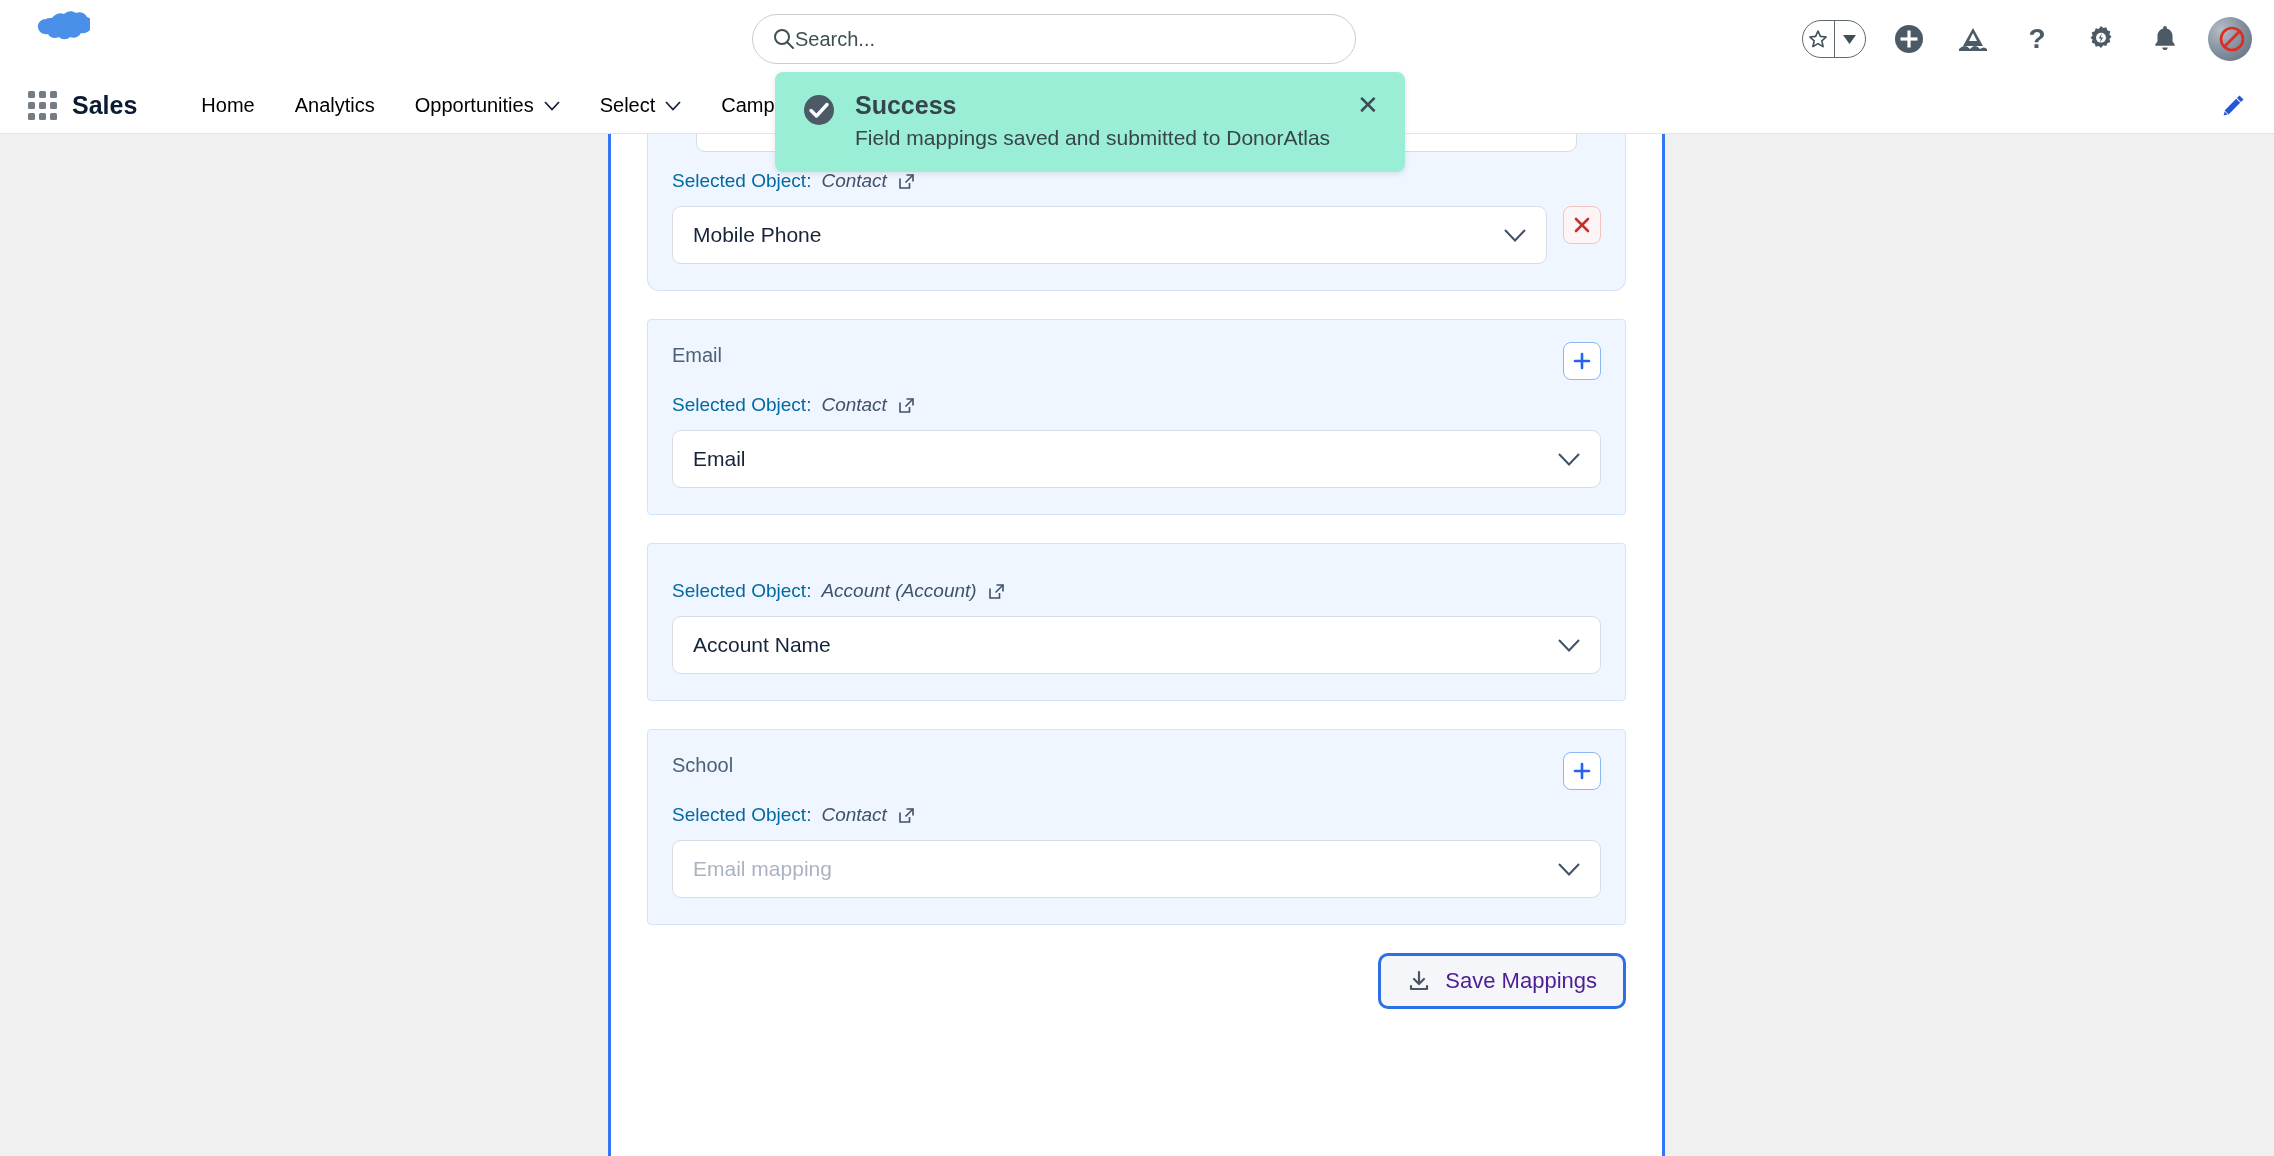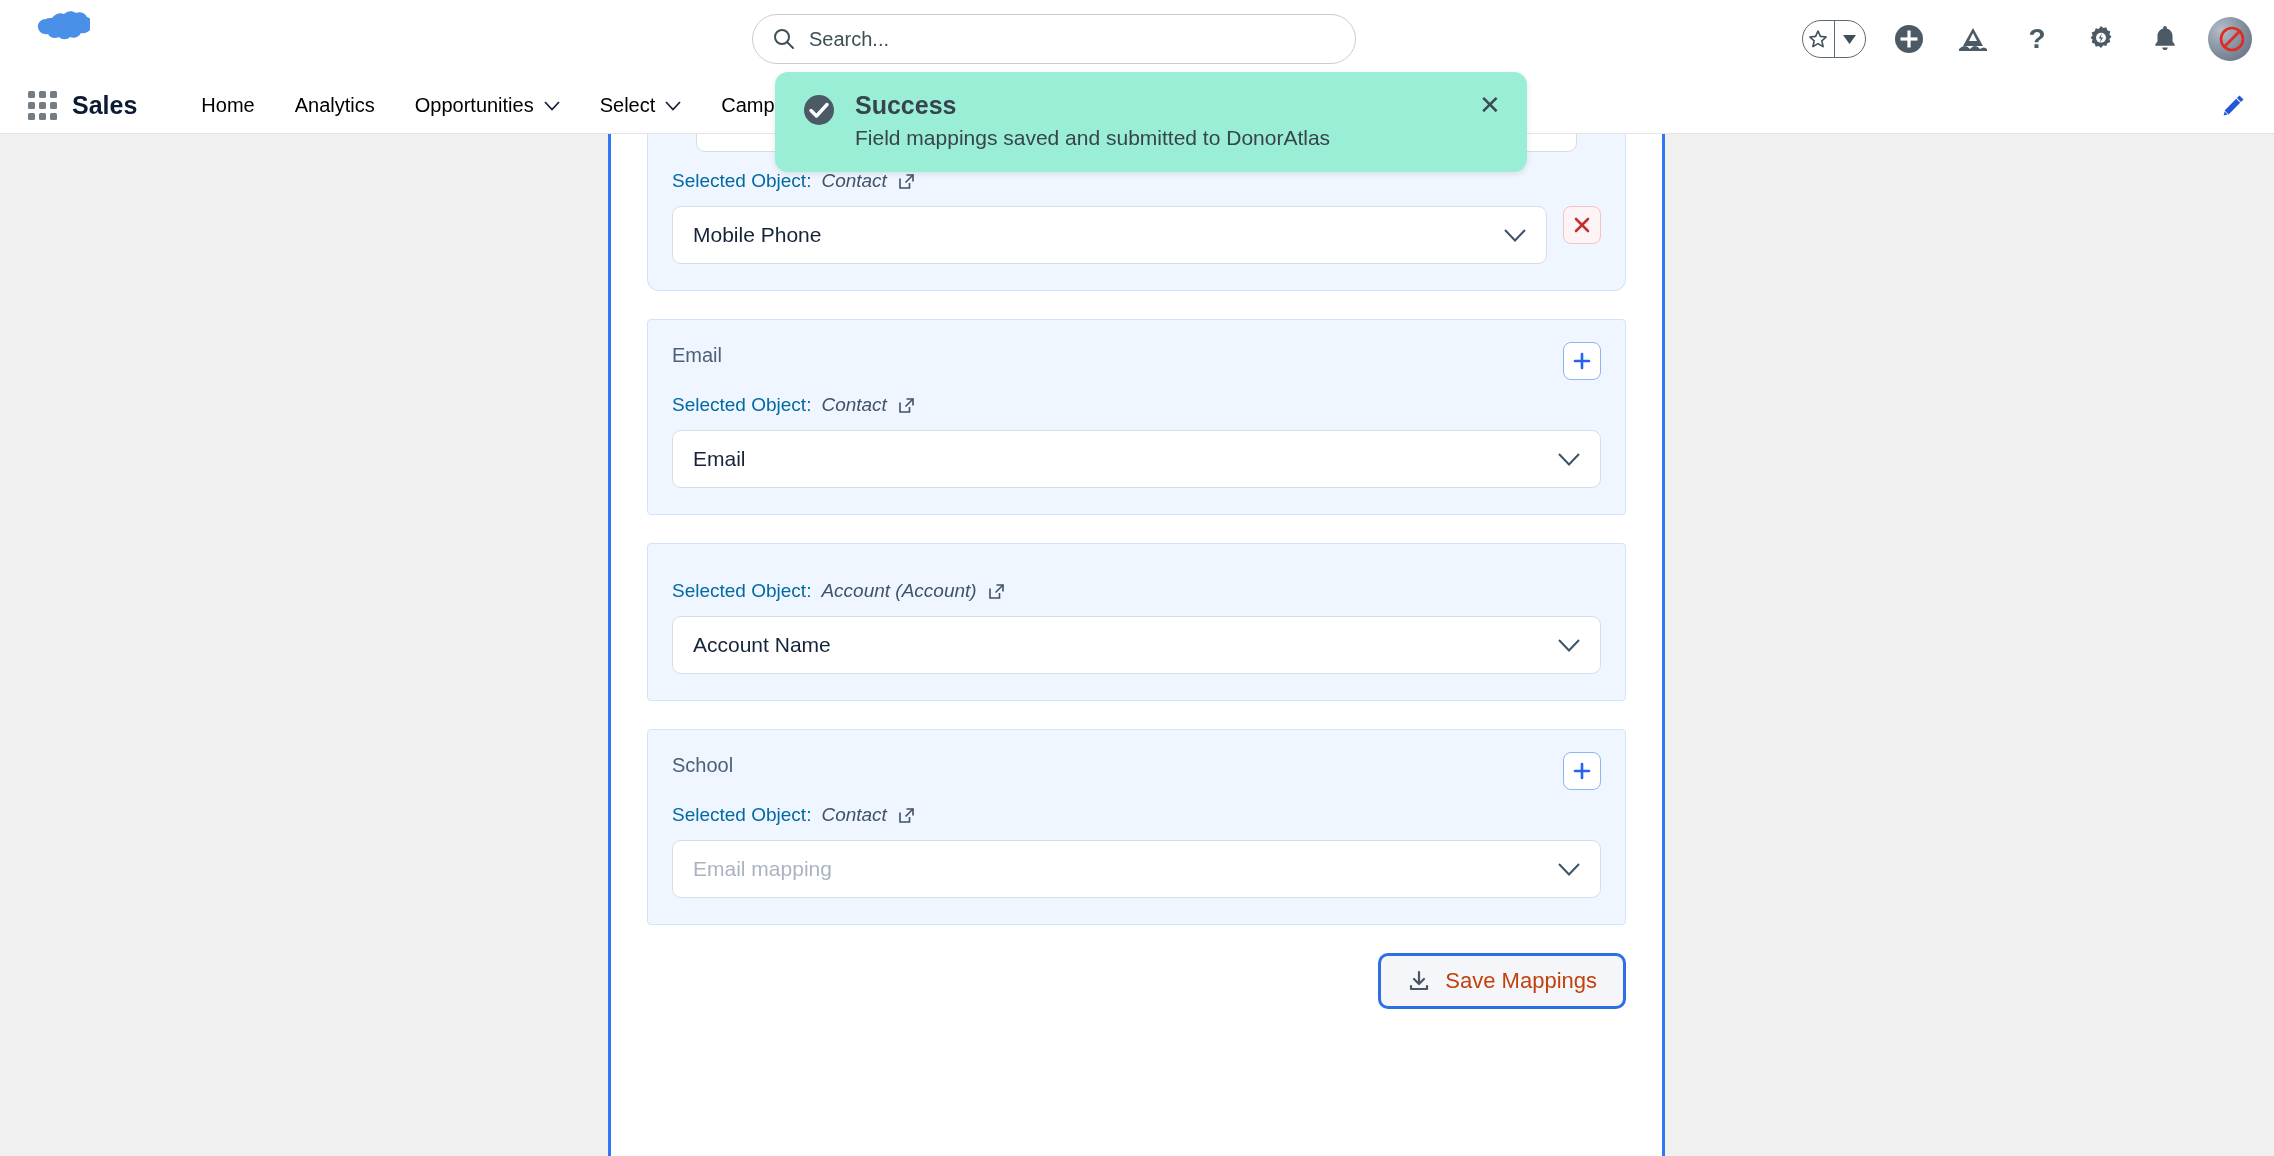--- a/index.html
+++ b/index.html
@@ -26,21 +26,20 @@
     position: absolute; left: 752px; top: 14px;
     width: 604px; height: 50px;
   }
   .search-box {
     width: 100%; height: 100%;
     border: 1px solid #c9cdd3;
     border-radius: 25px;
     background: #fff;
     display: flex; align-items: center;
     padding: 14px 20px;
-    gap: 14px;
   }
   .search-box .txt {
     font-size: 20px; color: #3e4f57;
   }
 
   .header-icons {
     position: absolute; right: 22px; top: 8px;
     display: flex; align-items: center; gap: 22px;
     height: 62px;
   }
@@ -215,30 +214,30 @@
   }
 
   .save-row { display: flex; justify-content: flex-end; margin-top: 8px; }
   .save-btn {
     display: flex; align-items: center; gap: 14px;
     height: 56px;
     padding: 0 26px;
     background: #f4f6f9;
     border: 3px solid #2f6fe4;
     border-radius: 10px;
-    font-size: 22px; color: #c2410c;
+    font-size: 22px; color: #4c1d95;
   }
 
   
   .toast {
     position: absolute;
     left: 775px; top: 84px;
-    width: 752px;
+    width: 630px;
     background: #9beed6;
-    border-radius: 13px;
+    border-radius: 8px;
     padding: 18px 22px 22px 26px;
     display: flex; align-items: flex-start; gap: 18px;
     z-index: 50;
     box-shadow: 0 2px 6px rgba(0,0,0,0.10);
   }
   .toast-check { width: 36px; height: 36px; flex: none; margin-top: 2px; }
   .toast-title { font-size: 25px; font-weight: 700; color: #36444d; line-height: 30px; }
   .toast-msg { font-size: 21px; color: #36444d; margin-top: 6px; }
   .toast-close {
     position: absolute; right: 22px; top: 18px;

